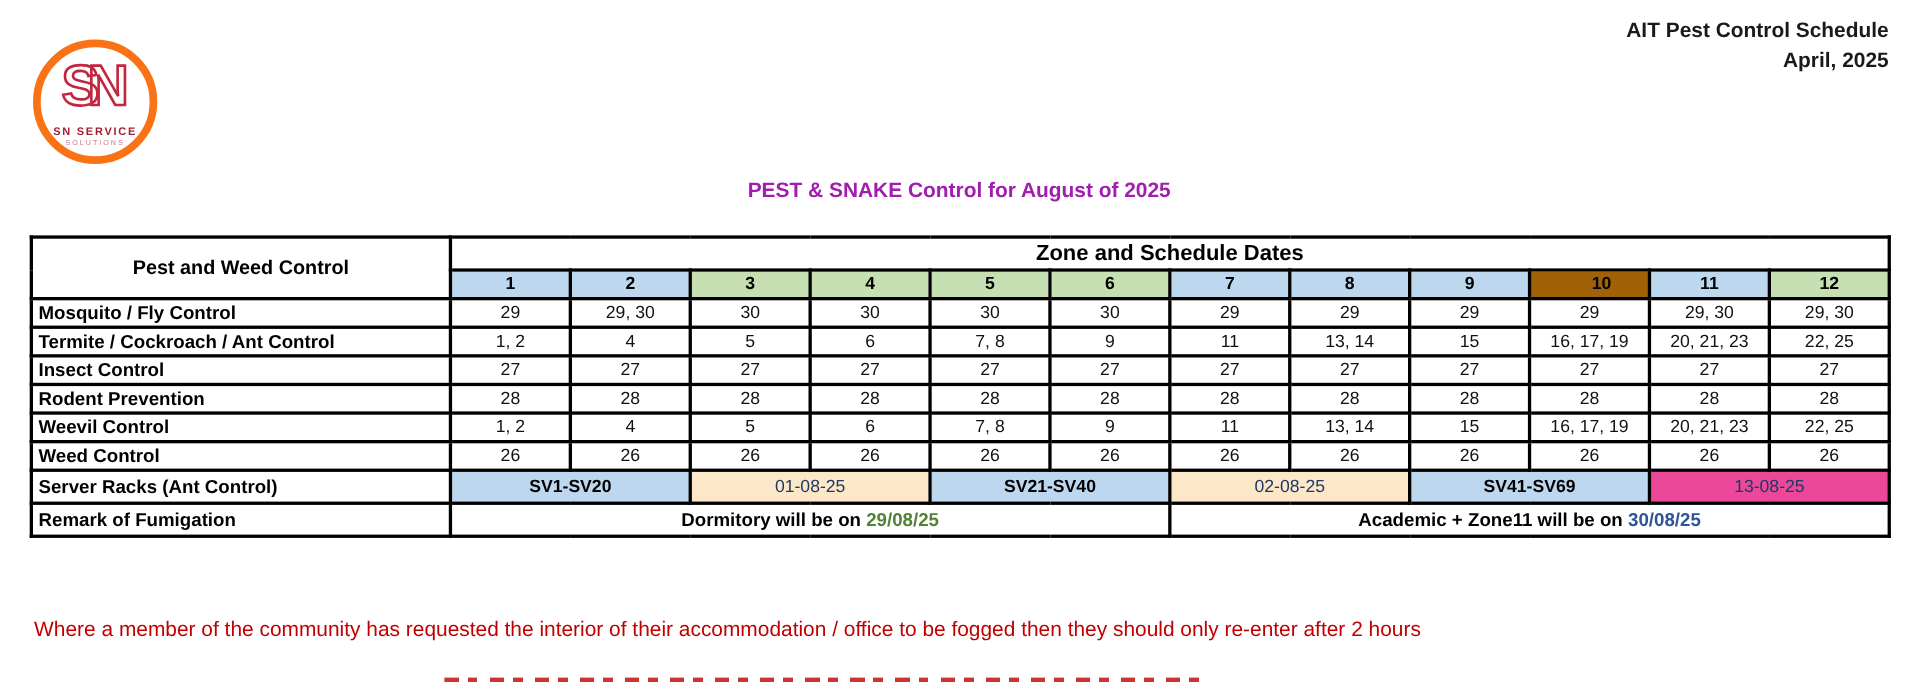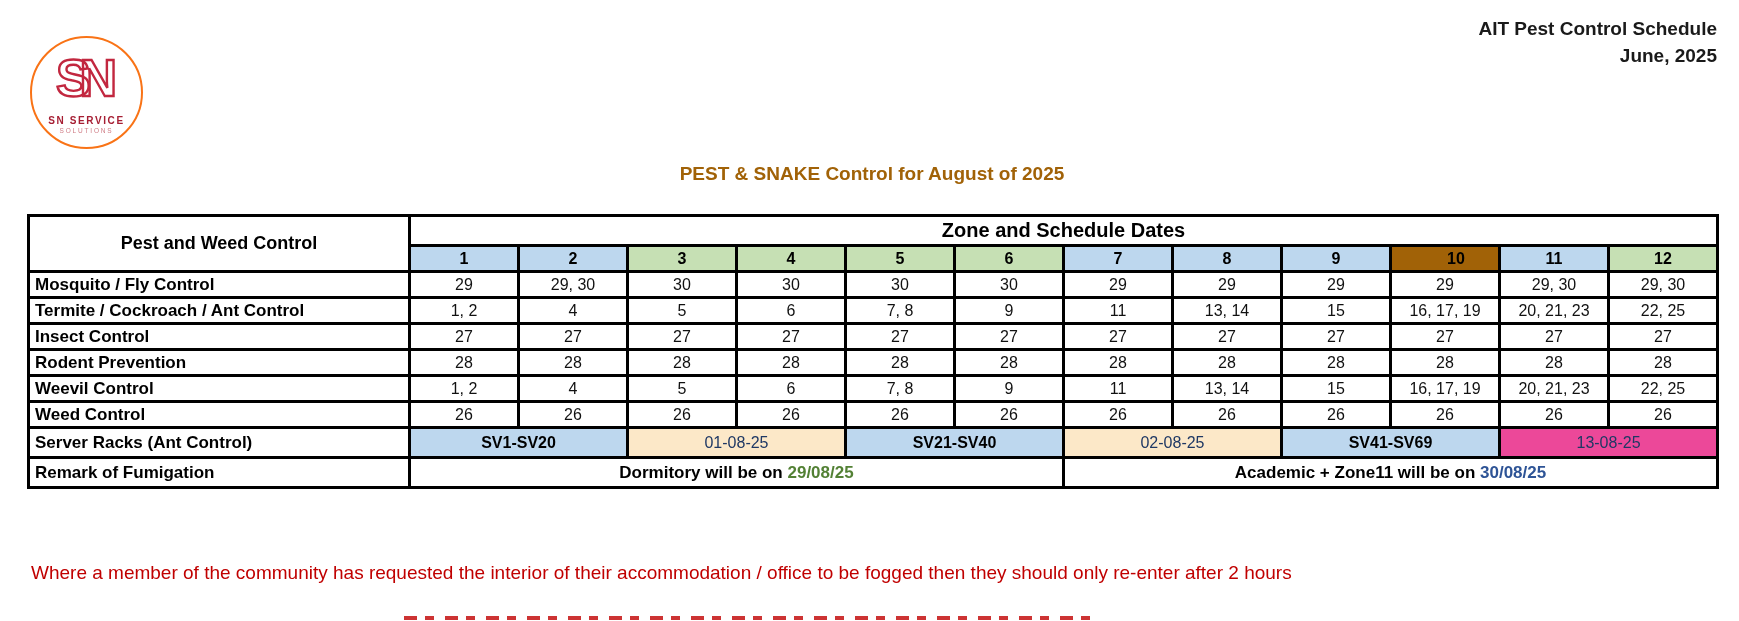--- a/index.html
+++ b/index.html
@@ -2,37 +2,37 @@
 <html><head>
 <meta charset="utf-8">
 <style>
   * { margin:0; padding:0; box-sizing:border-box; }
   html,body { background:#ffffff; }
   body { font-family:"Liberation Sans", sans-serif; }
   .canvas { position:relative; width:1739px; height:621px; background:#fff; overflow:hidden; }
 
   
   .logo { position:absolute; left:30px; top:36px; width:113px; height:113px;
-          border:2px solid #f97316; border-radius:50%;
+          border:7px solid #f97316; border-radius:50%;
           display:flex; flex-direction:column; align-items:center; justify-content:center; }
   .logo-sn { font-size:52px; font-weight:bold; letter-spacing:-11px; line-height:48px;
              color:#C2273F; padding-right:11px; margin-top:2px; }
   @supports (-webkit-text-stroke: 1px black) {
     .logo-sn { color:transparent; -webkit-text-stroke:2.4px #C2273F; }
   }
   .logo-name { font-size:10px; font-weight:bold; letter-spacing:1.6px; color:#A61E33; margin-top:13px; }
   .logo-sub  { font-size:6.5px; letter-spacing:1.8px; color:#CF7B84; margin-top:1px; }
 
   
   .brand-title { position:absolute; top:15px; right:22px; text-align:right;
                  font-size:19px; font-weight:bold; color:#1a1a1a; line-height:27px; }
 
   
   .table-title { position:absolute; left:27px; width:1690px; top:163px; text-align:center;
-                 font-size:19px; font-weight:bold; color:#a16207; }
+                 font-size:19px; font-weight:bold; color:#a21caf; }
 
   
   table.sched { position:absolute; left:27px; top:214px; border-collapse:collapse;
                 table-layout:fixed; width:1689px; background:#fff; }
   table.sched td { border:3px solid #000; overflow:hidden; white-space:nowrap; }
   .corner   { font-size:18px; font-weight:bold; text-align:center; vertical-align:middle; }
   .zone-span{ height:30px; font-size:20px; font-weight:bold; text-align:center; }
   .zone-num { height:26px; font-size:16px; font-weight:bold; text-align:center; }
   .row-label{ font-size:17px; font-weight:bold; text-align:left; padding-left:5px; background:#fff; }
   .val      { height:26px; font-size:16px; text-align:center; color:#111; }
@@ -54,21 +54,21 @@
 <div class="canvas">
 
   <div class="logo">
     <div class="logo-sn">SN</div>
     <div class="logo-name">SN SERVICE</div>
     <div class="logo-sub">SOLUTIONS</div>
   </div>
 
   <div class="brand-title">
     <div>AIT Pest Control Schedule</div>
-    <div>June, 2025</div>
+    <div>April, 2025</div>
   </div>
 
   <div class="table-title">PEST &amp; SNAKE Control for August of 2025</div>
 
   <table class="sched">
     <colgroup>
       <col style="width:381px">
       <col span="12" style="width:109px">
     </colgroup>
     <tbody>

